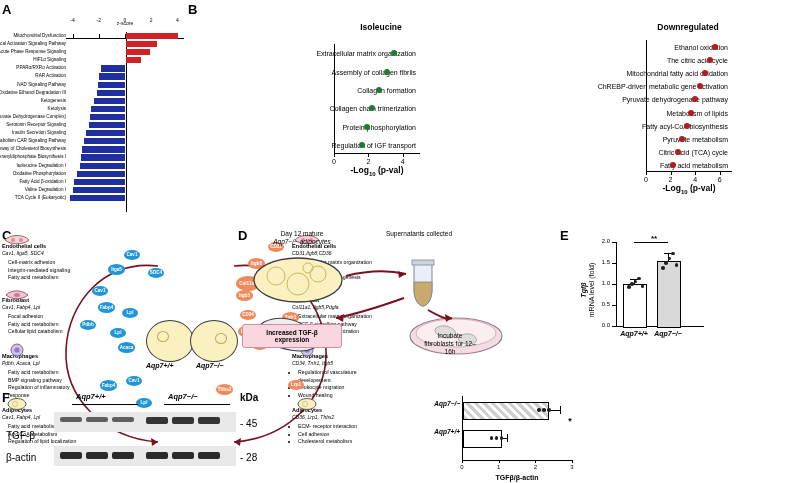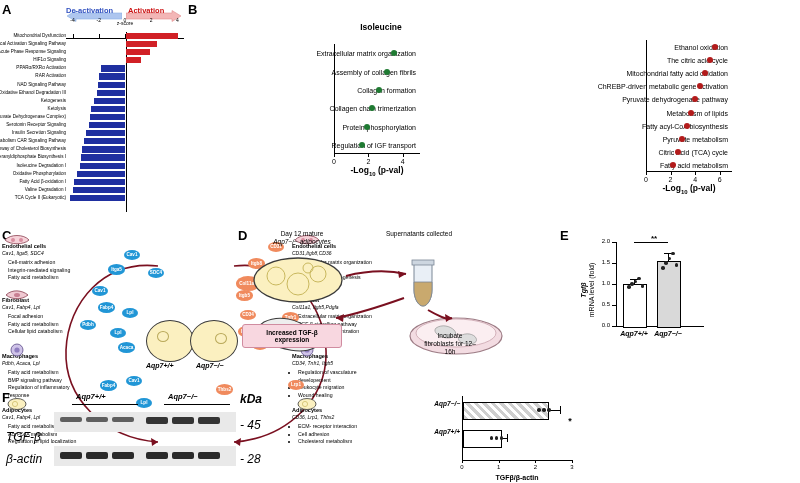--- a/index.html
+++ b/index.html
@@ -62,46 +62,35 @@
   .d-pinkbox{position:absolute;background:#f8d7e0;border:1px solid #d08ca0;border-radius:3px;font-size:6.5px;text-align:center;padding:4px 3px;font-weight:bold;}
 
   
   #panelE{position:absolute;left:560px;top:228px;width:240px;height:120px;}
   #panelE .letter{left:0px;top:0px;}
 
   
   #panelF{position:absolute;left:0px;top:390px;width:800px;height:93px;}
   #panelF .letter{left:2px;top:0px;}
   .blot-band{position:absolute;background:#2a2a2a;border-radius:2px;}
-  .f-lbl{position:absolute;font-size:12px;font-style:italic;}
+  .f-lbl{position:absolute;font-size:10px;}
   .f-ital{font-style:italic;font-weight:bold;font-size:7.5px;}
 
   .axis-line{position:absolute;background:#000;}
   .bar-el{position:absolute;}
   .err-el{position:absolute;background:#000;}
   .pt-el{position:absolute;border-radius:50%;background:#222;}
   .tiny{font-size:6px;}
 </style>
 </head>
 <body>
 
 <div id="panelA">
   <div class="panel-letter letter">A</div>
 
-  <div class="a-header">
-    <svg class="a-arrow-l" viewBox="0 0 56 12">
-      <defs></defs>
-      <path d="M 56 3 L 10 3 L 10 0.5 L 1 6 L 10 11.5 L 10 9 L 56 9 Z" fill="#aec6ef" stroke="#8ab0e4" stroke-width="0.6"></path>
-    </svg>
-    <svg class="a-arrow-r" viewBox="0 0 56 12">
-      <path d="M 0 3 L 46 3 L 46 0.5 L 55 6 L 46 11.5 L 46 9 L 0 9 Z" fill="#f3b6b6" stroke="#e08d8d" stroke-width="0.6"></path>
-    </svg>
-    <div class="a-lbl de">De-activation</div>
-    <div class="a-lbl ac">Activation</div>
-  </div>
 
   <div class="a-zscore">z-score</div>
   <div class="a-axis" id="a-axis">
       <div class="tick" style="left: 6.55556px; top: 8px;"></div>
       <div class="tklbl" style="left: 6.55556px;">-4</div>
       <div class="tick" style="left: 32.7778px; top: 8px;"></div>
       <div class="tklbl" style="left: 32.7778px;">-2</div>
       <div class="tick" style="left: 59px; top: 8px;"></div>
       <div class="tklbl" style="left: 59px;">0</div>
       <div class="tick" style="left: 85.2222px; top: 8px;"></div>
@@ -221,20 +210,21 @@
       <div class="dp-dot" style="left: 37.84px; top: 64.1667px; background: rgb(31, 122, 50);"></div>
       <div class="dp-lab" style="top: 82.5px;">Protein phosphorylation</div>
       <div class="dp-dot" style="left: 32.68px; top: 82.5px; background: rgb(31, 122, 50);"></div>
       <div class="dp-lab" style="top: 100.833px;">Regulation of IGF transport</div>
       <div class="dp-dot" style="left: 27.52px; top: 100.833px; background: rgb(31, 122, 50);"></div>
     </div>
   <div style="position:absolute;left:146px;top:165px;width:86px;">
     <div class="dp-xlabel">-Log<sub>10</sub> (p-val)</div>
   </div>
 
+  <div class="dot-title" style="left:420px;top:22px;width:160px;">Downregulated</div>
   <div class="dotplot" id="dp-down" style="left:458px;top:40px;width:86px;height:132px;">
       <div class="dp-vaxis" style="height: 132px;"></div>
       <div class="dp-axis" style="width: 86px;"></div>
       <div class="dp-tick" style="left: 0px; top: 132px;"></div>
       <div class="dp-ticklbl" style="left: 0px; top: 136px;">0</div>
       <div class="dp-tick" style="left: 24.5714px; top: 132px;"></div>
       <div class="dp-ticklbl" style="left: 24.5714px; top: 136px;">2</div>
       <div class="dp-tick" style="left: 49.1429px; top: 132px;"></div>
       <div class="dp-ticklbl" style="left: 49.1429px; top: 136px;">4</div>
       <div class="dp-tick" style="left: 73.7143px; top: 132px;"></div>

